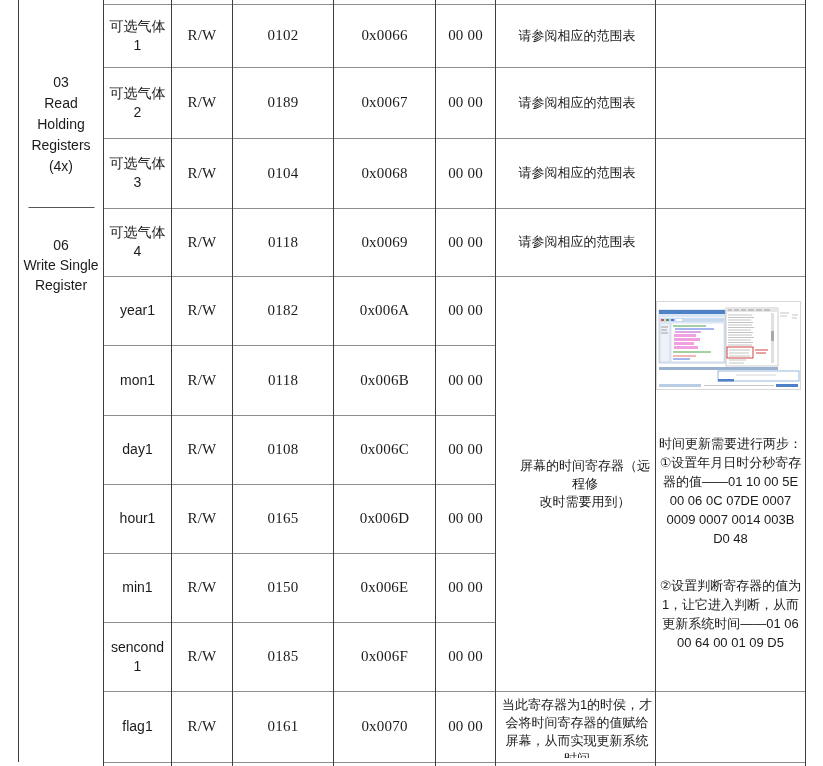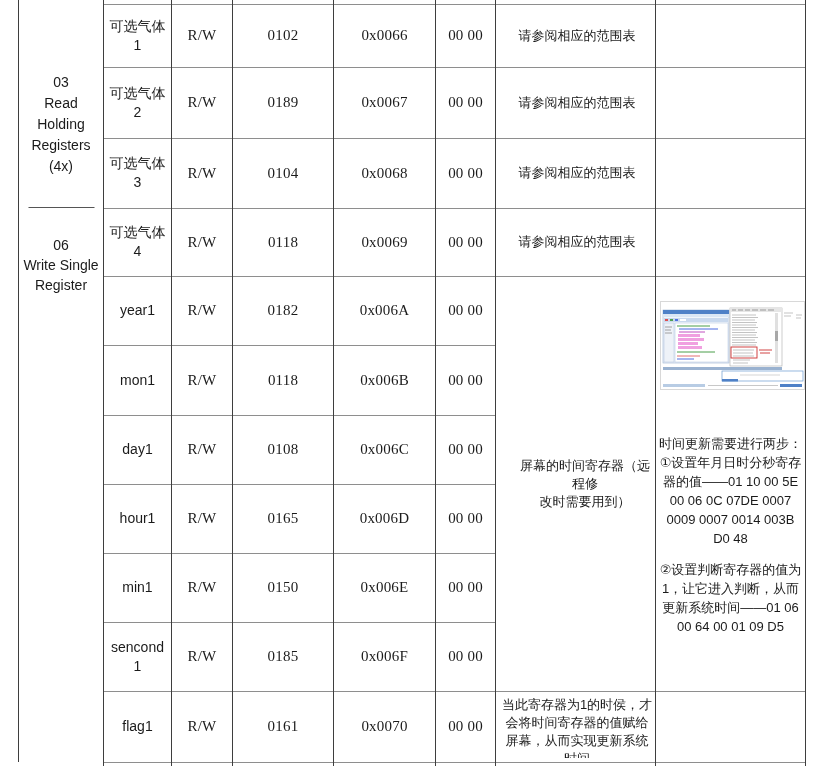--- a/index.html
+++ b/index.html
@@ -29,23 +29,23 @@
   td.cell-name{font-size:14px;white-space:pre-line;line-height:19px;}
   
   td.cell-rw,td.cell-dec,td.cell-hex,td.cell-val{font-size:15px;letter-spacing:0.2px;font-family:Liberation Serif, serif;}
   
   td.cell-desc{text-align:center;padding:4px 2px 4px 5px;}
   .desc-text{font-size:13px;line-height:18px;max-height:62px;overflow:hidden;}
   .desc-text.pre{white-space:pre-line;max-height:none;margin-left:16px;}
   
   td.cell-note{text-align:left;}
   td.note-merged{vertical-align:top;text-align:center;}
-  .note-wrap{padding-top:24px;display:flex;flex-direction:column;align-items:flex-end;}
+  .note-wrap{padding-top:24px;display:flex;flex-direction:column;align-items:flex-start;}
   .note-text{margin-top:44px;font-size:13px;line-height:19px;text-align:center;padding:0 2px;}
-  .note-step2{margin-top:12px;font-size:13px;line-height:19px;text-align:center;padding:0 2px;}
+  .note-step2{margin-top:28px;font-size:13px;line-height:19px;text-align:center;padding:0 2px;}
   .shot{display:block;}
 </style>
 </head>
 <body>
 
 <table class="reg-table">
   <colgroup>
     <col style="width:85px">
       <col style="width:68px">
       <col style="width:61px">

